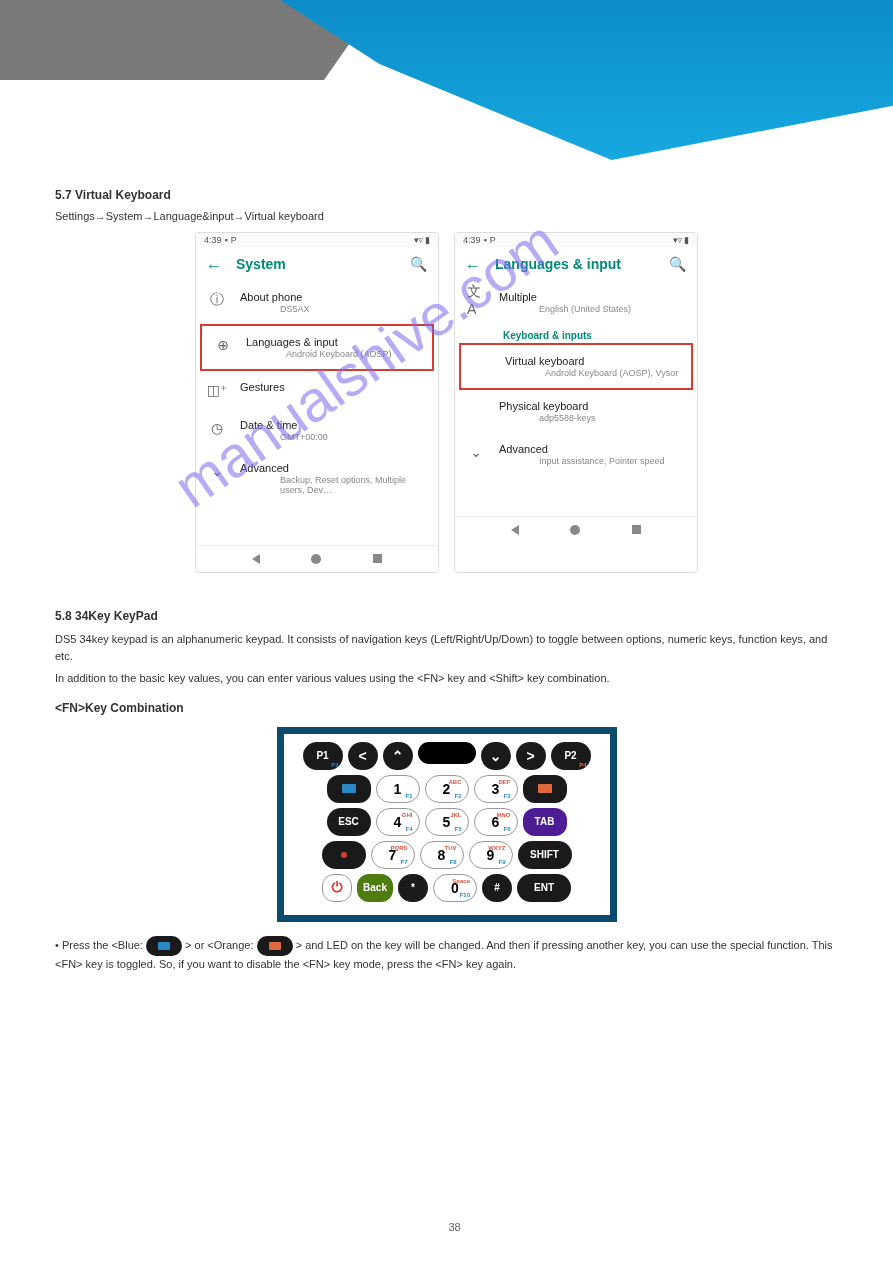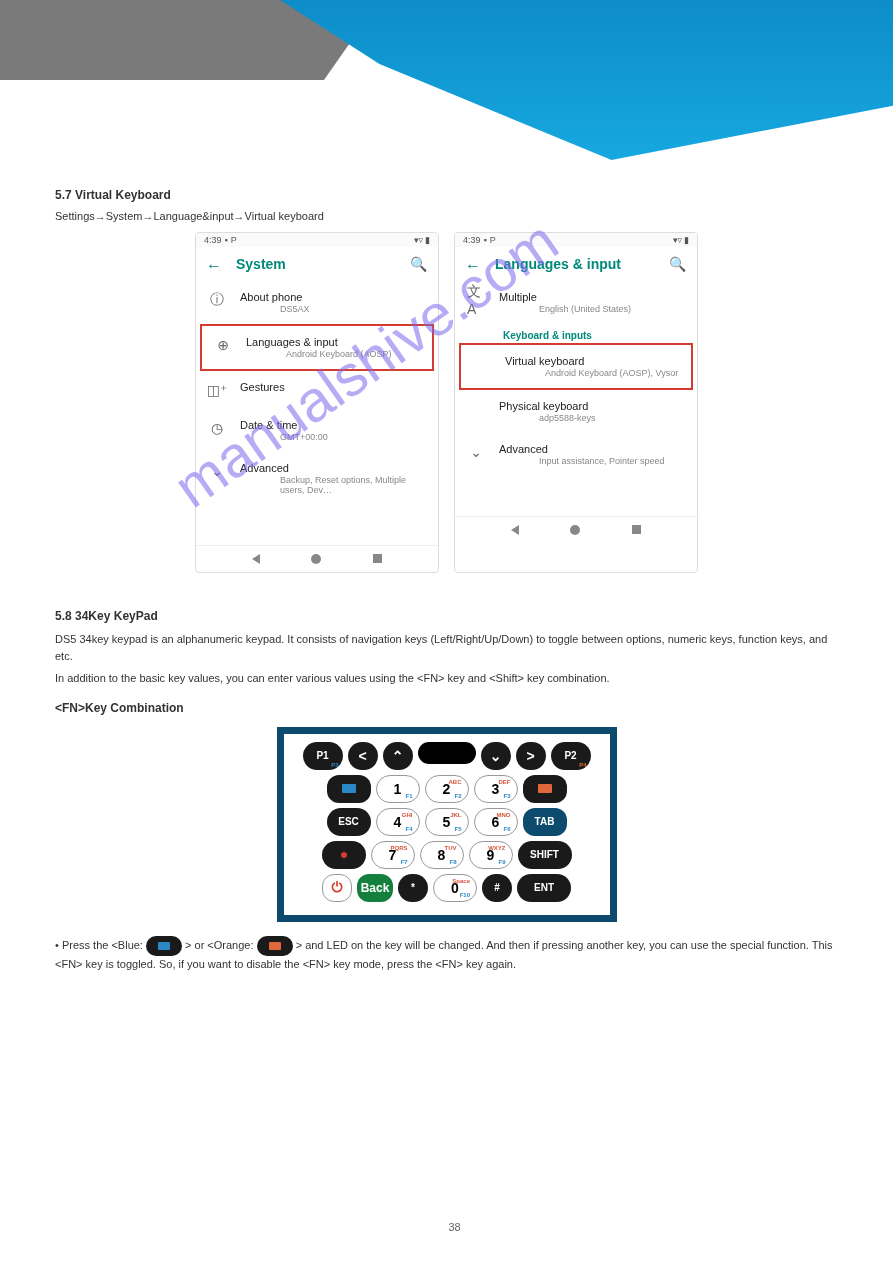--- a/index.html
+++ b/index.html
@@ -48,22 +48,22 @@
   .key-black { background: #1a1a1a; color: #fff; border-radius: 14px; }
   .key-white { background: #fff; color: #000; border: 1px solid #999; border-radius: 14px; }
   .key-scan { width: 58px; height: 22px; background: #000; border-radius: 12px; }
   .key-small-label { font-size: 6px; position: absolute; }
   .key-num { font-size: 14px; font-weight: bold; }
   .key-abc { font-size: 6px; color: #d6543a; position: absolute; top: 3px; right: 6px; }
   .key-fn-label { font-size: 6px; color: #2a88c7; position: absolute; bottom: 3px; right: 6px; }
   .key-p1 { min-width: 40px; }
   .key-arrow { min-width: 30px; font-size: 14px; }
   .key-fn { background: #1a1a1a; color: #fff; min-width: 44px; }
-  .key-tab { background: #0c4a6e; color: #fff; }
-  .key-back { background: #15803d; color: #fff; font-size: 12px; min-width: 36px; }
+  .key-tab { background: #4c1d95; color: #fff; }
+  .key-back { background: #4d7c0f; color: #fff; font-size: 10px; min-width: 36px; }
   .key-power { background: #fff; border: 1px solid #999; color: #d63b2f; min-width: 30px; font-size: 14px; }
   .fn-btn-blue { display: inline-flex; width: 36px; height: 20px; background: #1a1a1a; border-radius: 10px; align-items: center; justify-content: center; vertical-align: middle; }
   .fn-btn-blue::after { content: ""; width: 12px; height: 8px; background: #2a88c7; border-radius: 1px; }
   .fn-btn-orange { display: inline-flex; width: 36px; height: 20px; background: #1a1a1a; border-radius: 10px; align-items: center; justify-content: center; vertical-align: middle; }
   .fn-btn-orange::after { content: ""; width: 12px; height: 8px; background: #e0683a; border-radius: 1px; }
   .key-rect { width: 14px; height: 9px; border-radius: 1px; }
   .key-dot { width: 6px; height: 6px; border-radius: 50%; }
   
   .final-para { font-size: 11px; line-height: 1.6; margin-top: 14px; }
   

